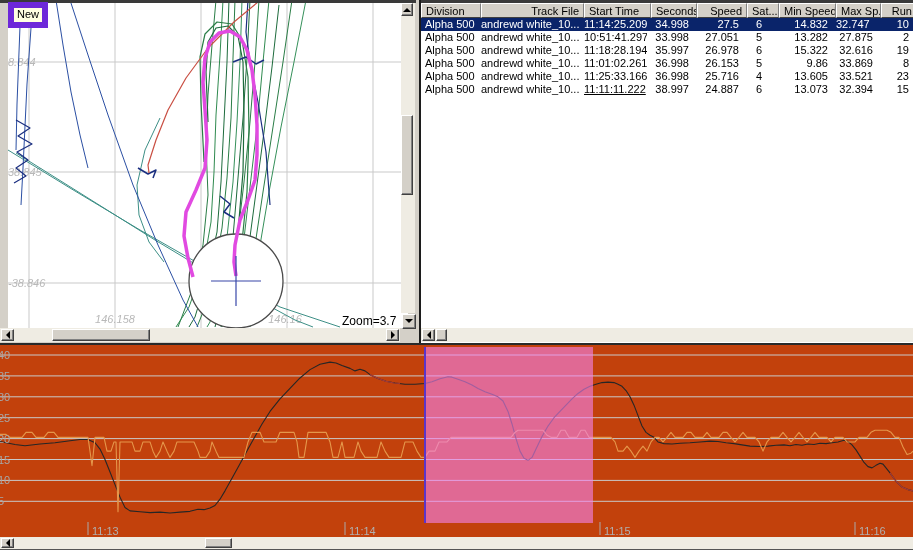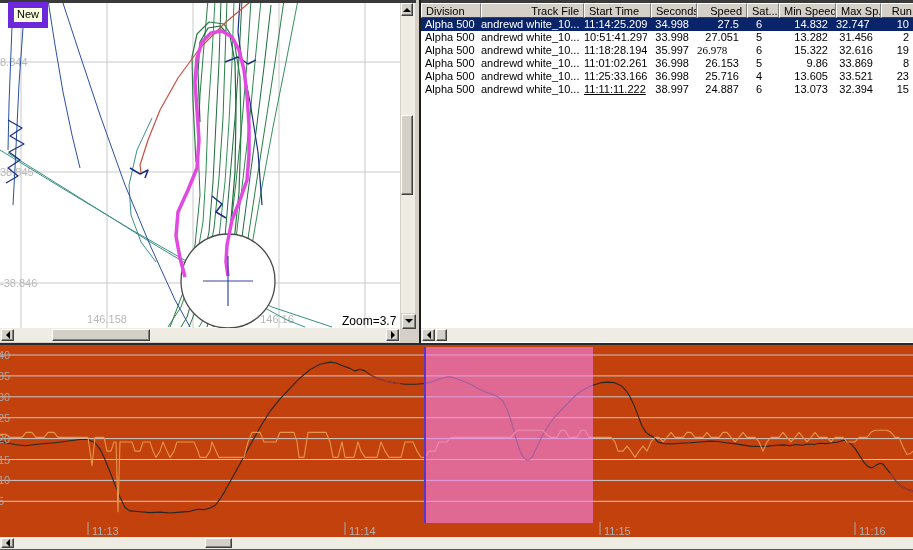--- a/index.html
+++ b/index.html
@@ -8,21 +8,21 @@
     font-family: "Liberation Sans", sans-serif;
     background: #d4d0c8;
     position: relative;
     font-size: 11px;
     color: #000;
   }
   #top-border { position:absolute; left:0; top:0; width:913px; height:3px; background:#3a3a3a; }
 
   
   #map-panel { position:absolute; left:0; top:3px; width:416px; height:340px; background:#d4d0c8; }
-  #map-viewport { position:absolute; left:0; top:0; width:400px; height:325px; background:#fff; overflow:hidden; }
+  #map-viewport { position:absolute; left:8px; top:0; width:400px; height:325px; background:#fff; overflow:hidden;font-style:italic; }
   #map-svg { display:block; }
   #new-tooltip {
     position:absolute; left:8px; top:-1px; background:#ffffe1; border:6px solid #6d28d9;
     padding:0 3px 1px 3px; font-size:11px; line-height:13px; z-index:5;
   }
   #zoom-combo { position:absolute; left:342px; top:310px; width:74px; height:16px; z-index:6; display:flex; align-items:center; }
   #zoom-combo-label { flex:1; font-size:12px; color:#000; padding-right:2px; background:transparent; }
   .combo-btn {
     width:14px; height:15px; background:#d4d0c8;
     border:1px solid; border-color:#fff #404040 #404040 #fff;
@@ -183,29 +183,29 @@
         <div class="td" style="width: 36px; text-align: right;">10</div>
       </div>
       <div class="tr">
         <div class="td" style="width: 56px; text-align: left;">Alpha 500</div>
         <div class="td" style="width: 103px; text-align: right;">andrewd white_10...</div>
         <div class="td" style="width: 67px; text-align: left;">10:51:41.297</div>
         <div class="td" style="width: 46px; text-align: right;">33.998</div>
         <div class="td" style="width: 50px; text-align: right;">27.051</div>
         <div class="td" style="width: 32px; text-align: center;">5</div>
         <div class="td" style="width: 57px; text-align: right;">13.282</div>
-        <div class="td" style="width: 45px; text-align: right;">31.456</div>
+        <div class="td" style="width: 45px; text-align: right;">27.875</div>
         <div class="td" style="width: 36px; text-align: right;">2</div>
       </div>
       <div class="tr">
         <div class="td" style="width: 56px; text-align: left;">Alpha 500</div>
         <div class="td" style="width: 103px; text-align: right;">andrewd white_10...</div>
         <div class="td" style="width: 67px; text-align: left;">11:18:28.194</div>
         <div class="td" style="width: 46px; text-align: right;">35.997</div>
-        <div class="td" style="width: 50px; text-align: left; font-family: Liberation Serif, serif;">26.978</div>
+        <div class="td" style="width: 50px; text-align: right;">26.978</div>
         <div class="td" style="width: 32px; text-align: center;">6</div>
         <div class="td" style="width: 57px; text-align: right;">15.322</div>
         <div class="td" style="width: 45px; text-align: right;">32.616</div>
         <div class="td" style="width: 36px; text-align: right;">19</div>
       </div>
       <div class="tr">
         <div class="td" style="width: 56px; text-align: left;">Alpha 500</div>
         <div class="td" style="width: 103px; text-align: right;">andrewd white_10...</div>
         <div class="td" style="width: 67px; text-align: left;">11:01:02.261</div>
         <div class="td" style="width: 46px; text-align: right;">36.998</div>

